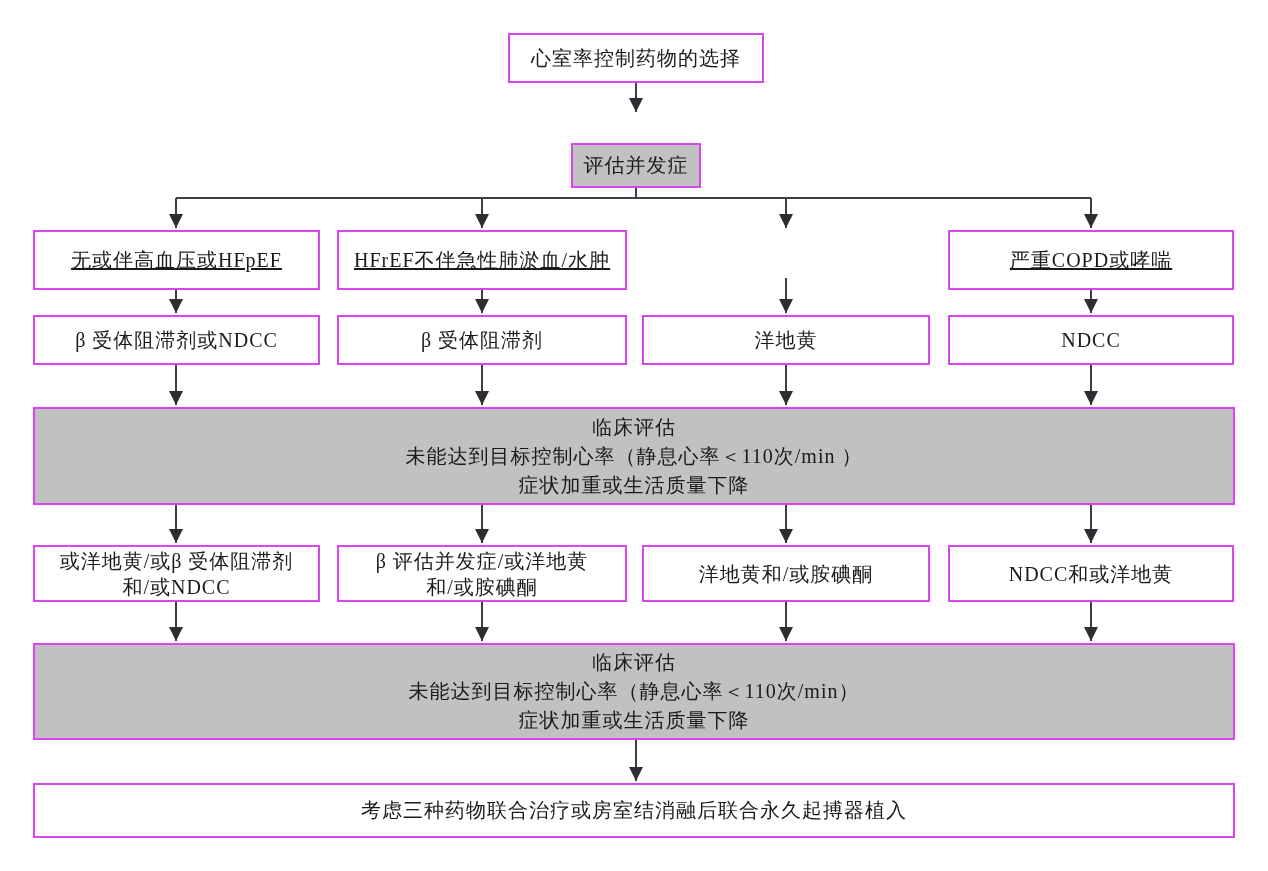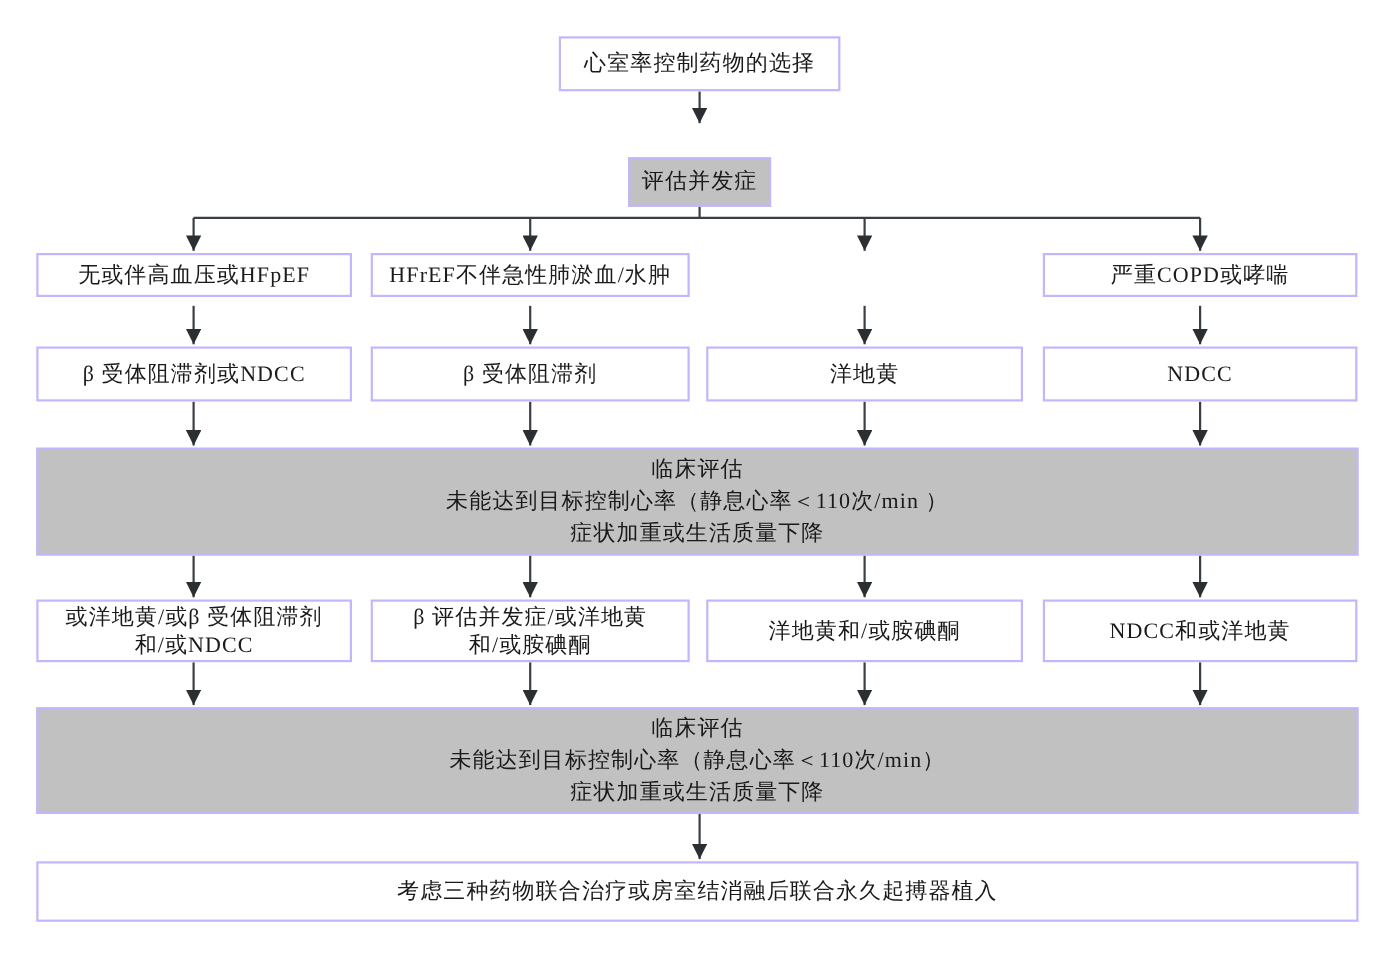--- a/index.html
+++ b/index.html
@@ -17,21 +17,21 @@
   }
   #connectors {
     position: absolute;
     left: 0; top: 0;
     width: 1268px; height: 871px;
     pointer-events: none;
   }
   .node {
     position: absolute;
     box-sizing: border-box;
-    border: 2px solid #c4b5fd;
+    border: 2px solid #d946ef;
     background: #ffffff;
     display: flex;
     align-items: center;
     justify-content: center;
     text-align: center;
     font-size: 20px;
     letter-spacing: 1px;
     line-height: 27px;
     white-space: pre-line;
   }
@@ -41,21 +41,21 @@
   .n-title { left: 508px; top: 33px;  width: 256px; height: 50px; }
   
   .n-assess { left: 571px; top: 114px; width: 130px; height: 45px; margin-top: 29px; }
 
   
   .col-0 { left: 33px;  width: 287px; }
   .col-1 { left: 337px; width: 290px; }
   .col-2 { left: 642px; width: 288px; }
   .col-3 { left: 948px; width: 286px; }
 
-  .row-condition { top: 230px; height: 40px; }
+  .row-condition { top: 230px; height: 60px; text-decoration: underline; }
   .row-initial   { top: 315px; height: 50px; }
   .row-escalate  { top: 545px; height: 57px; line-height: 26px; }
 
   .band { left: 33px; width: 1202px; }
   .band-1 { top: 407px; height: 98px; line-height: 29px; }
   .band-2 { top: 643px; height: 97px; line-height: 29px; }
   .n-final { left: 33px; top: 783px; width: 1202px; height: 55px; }
 
   svg line { stroke: #3a3f45; stroke-width: 2; }
   svg .arrowhead-fill { fill: #2b2f33; }

